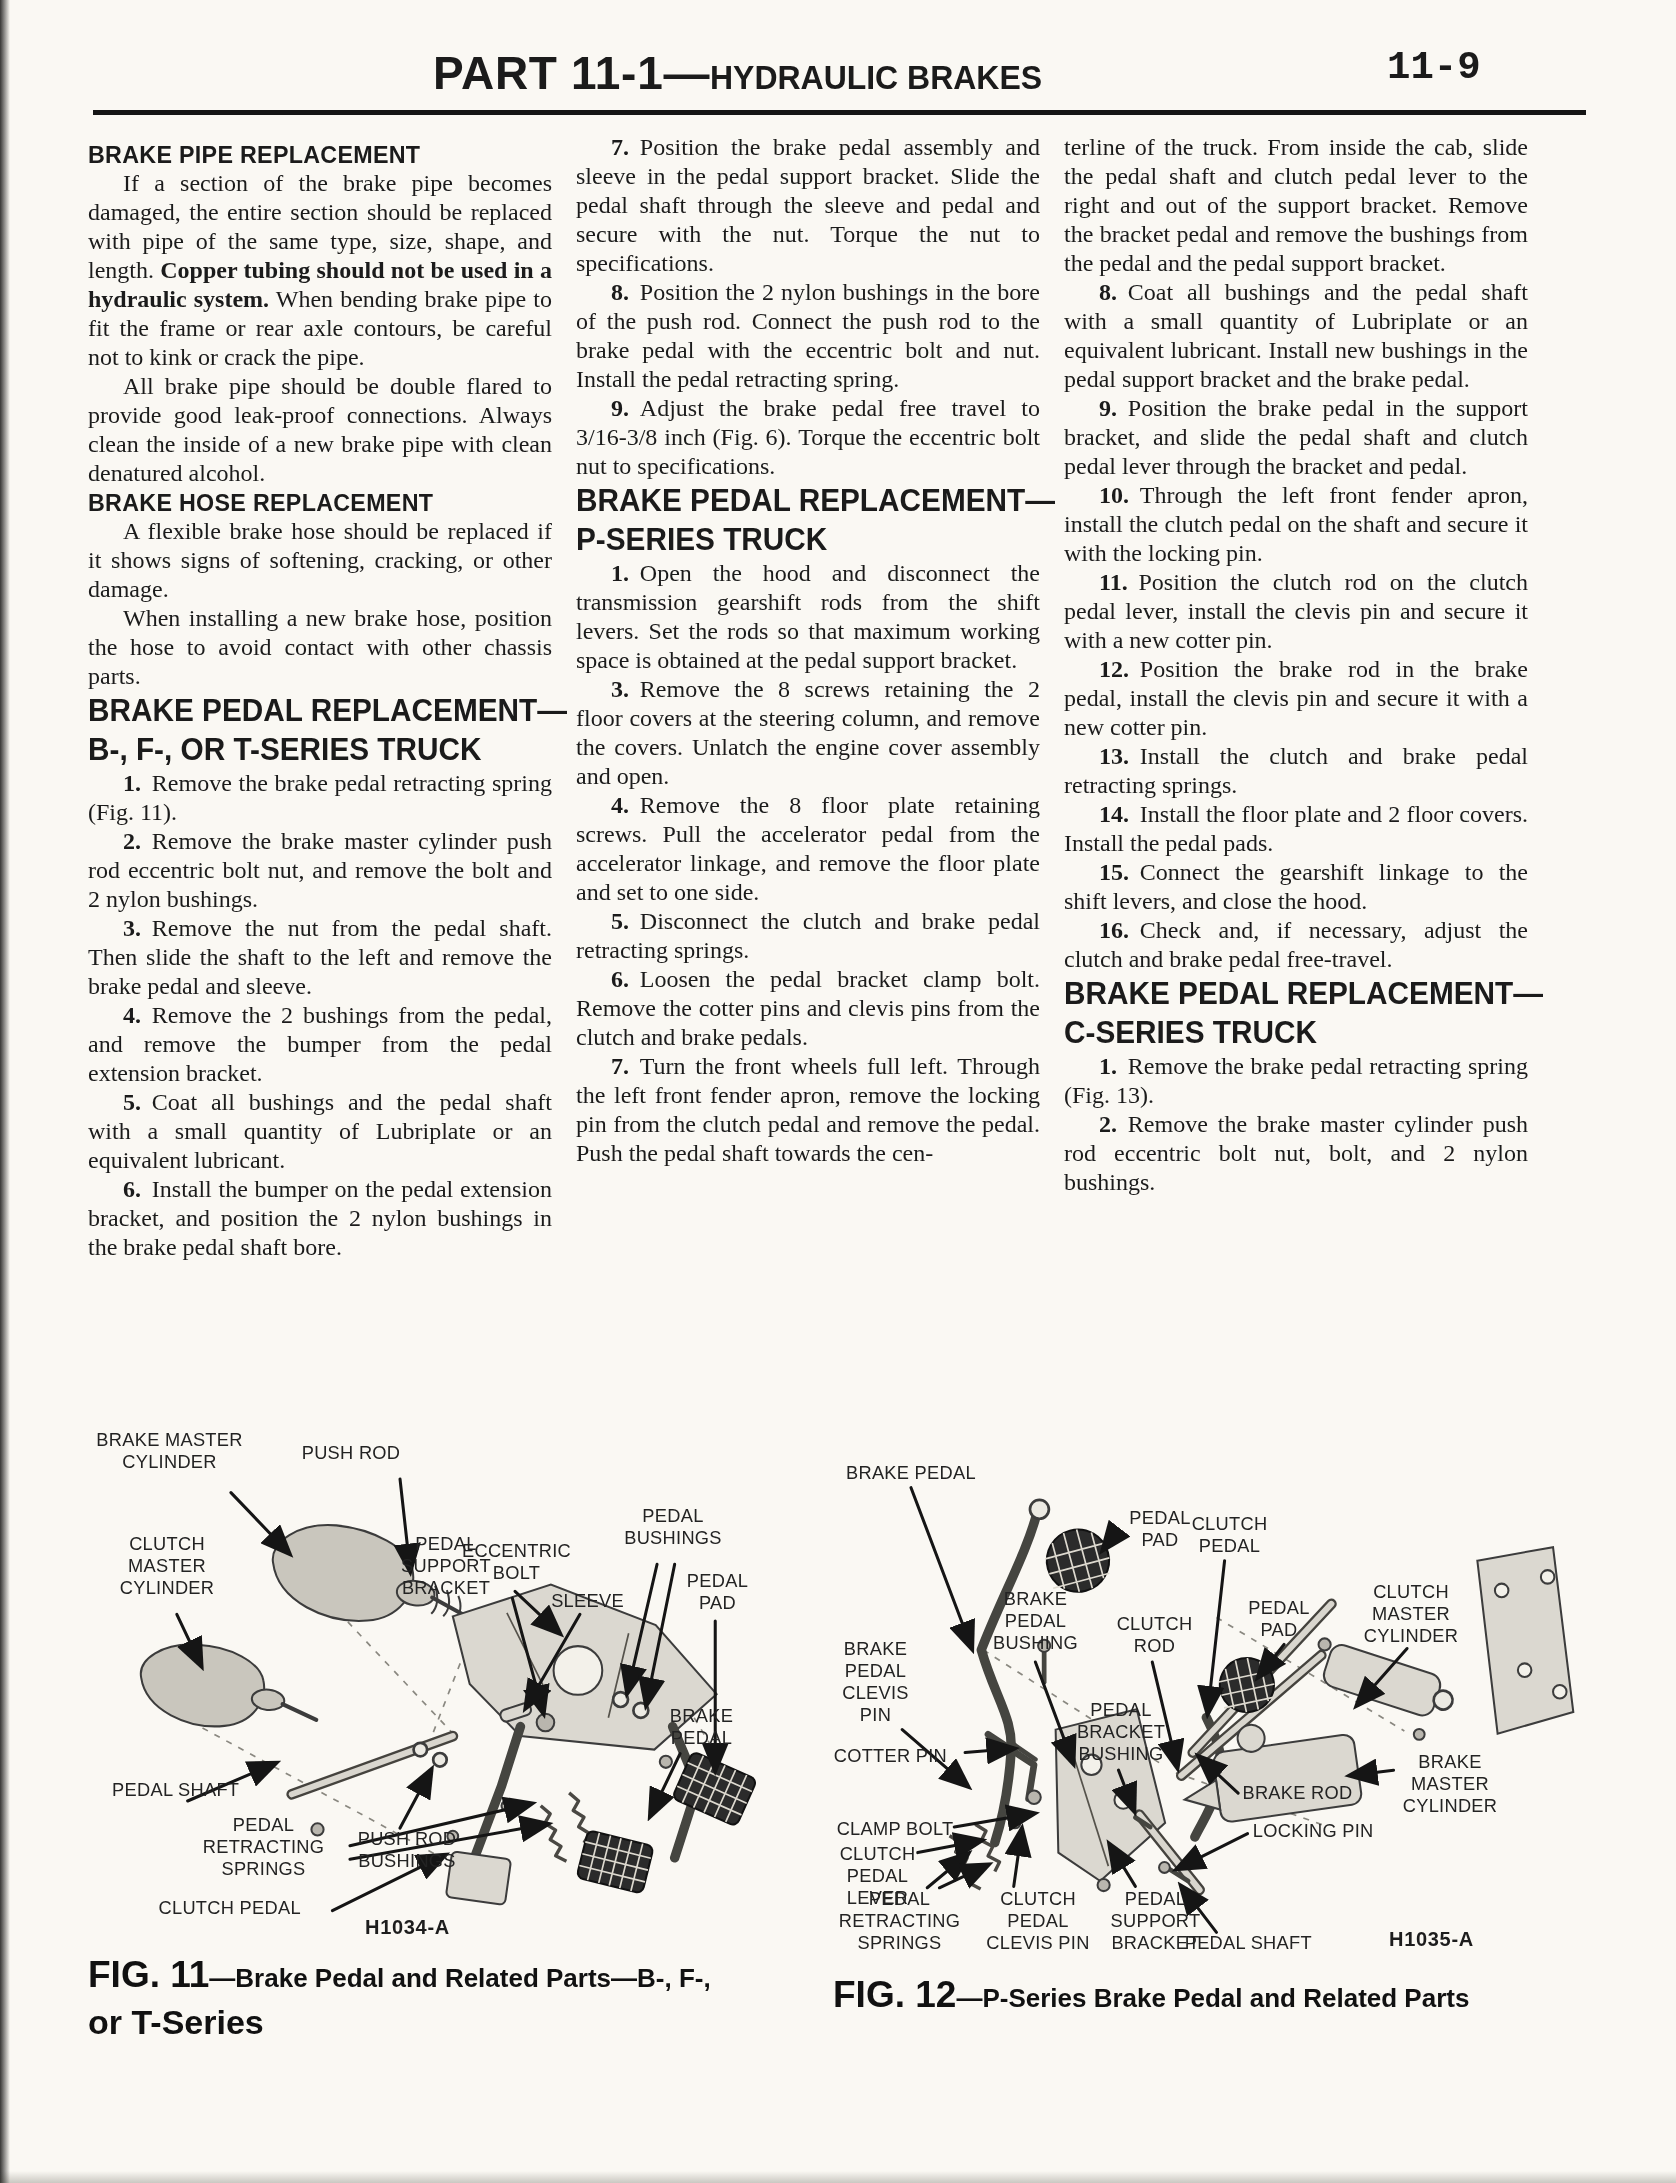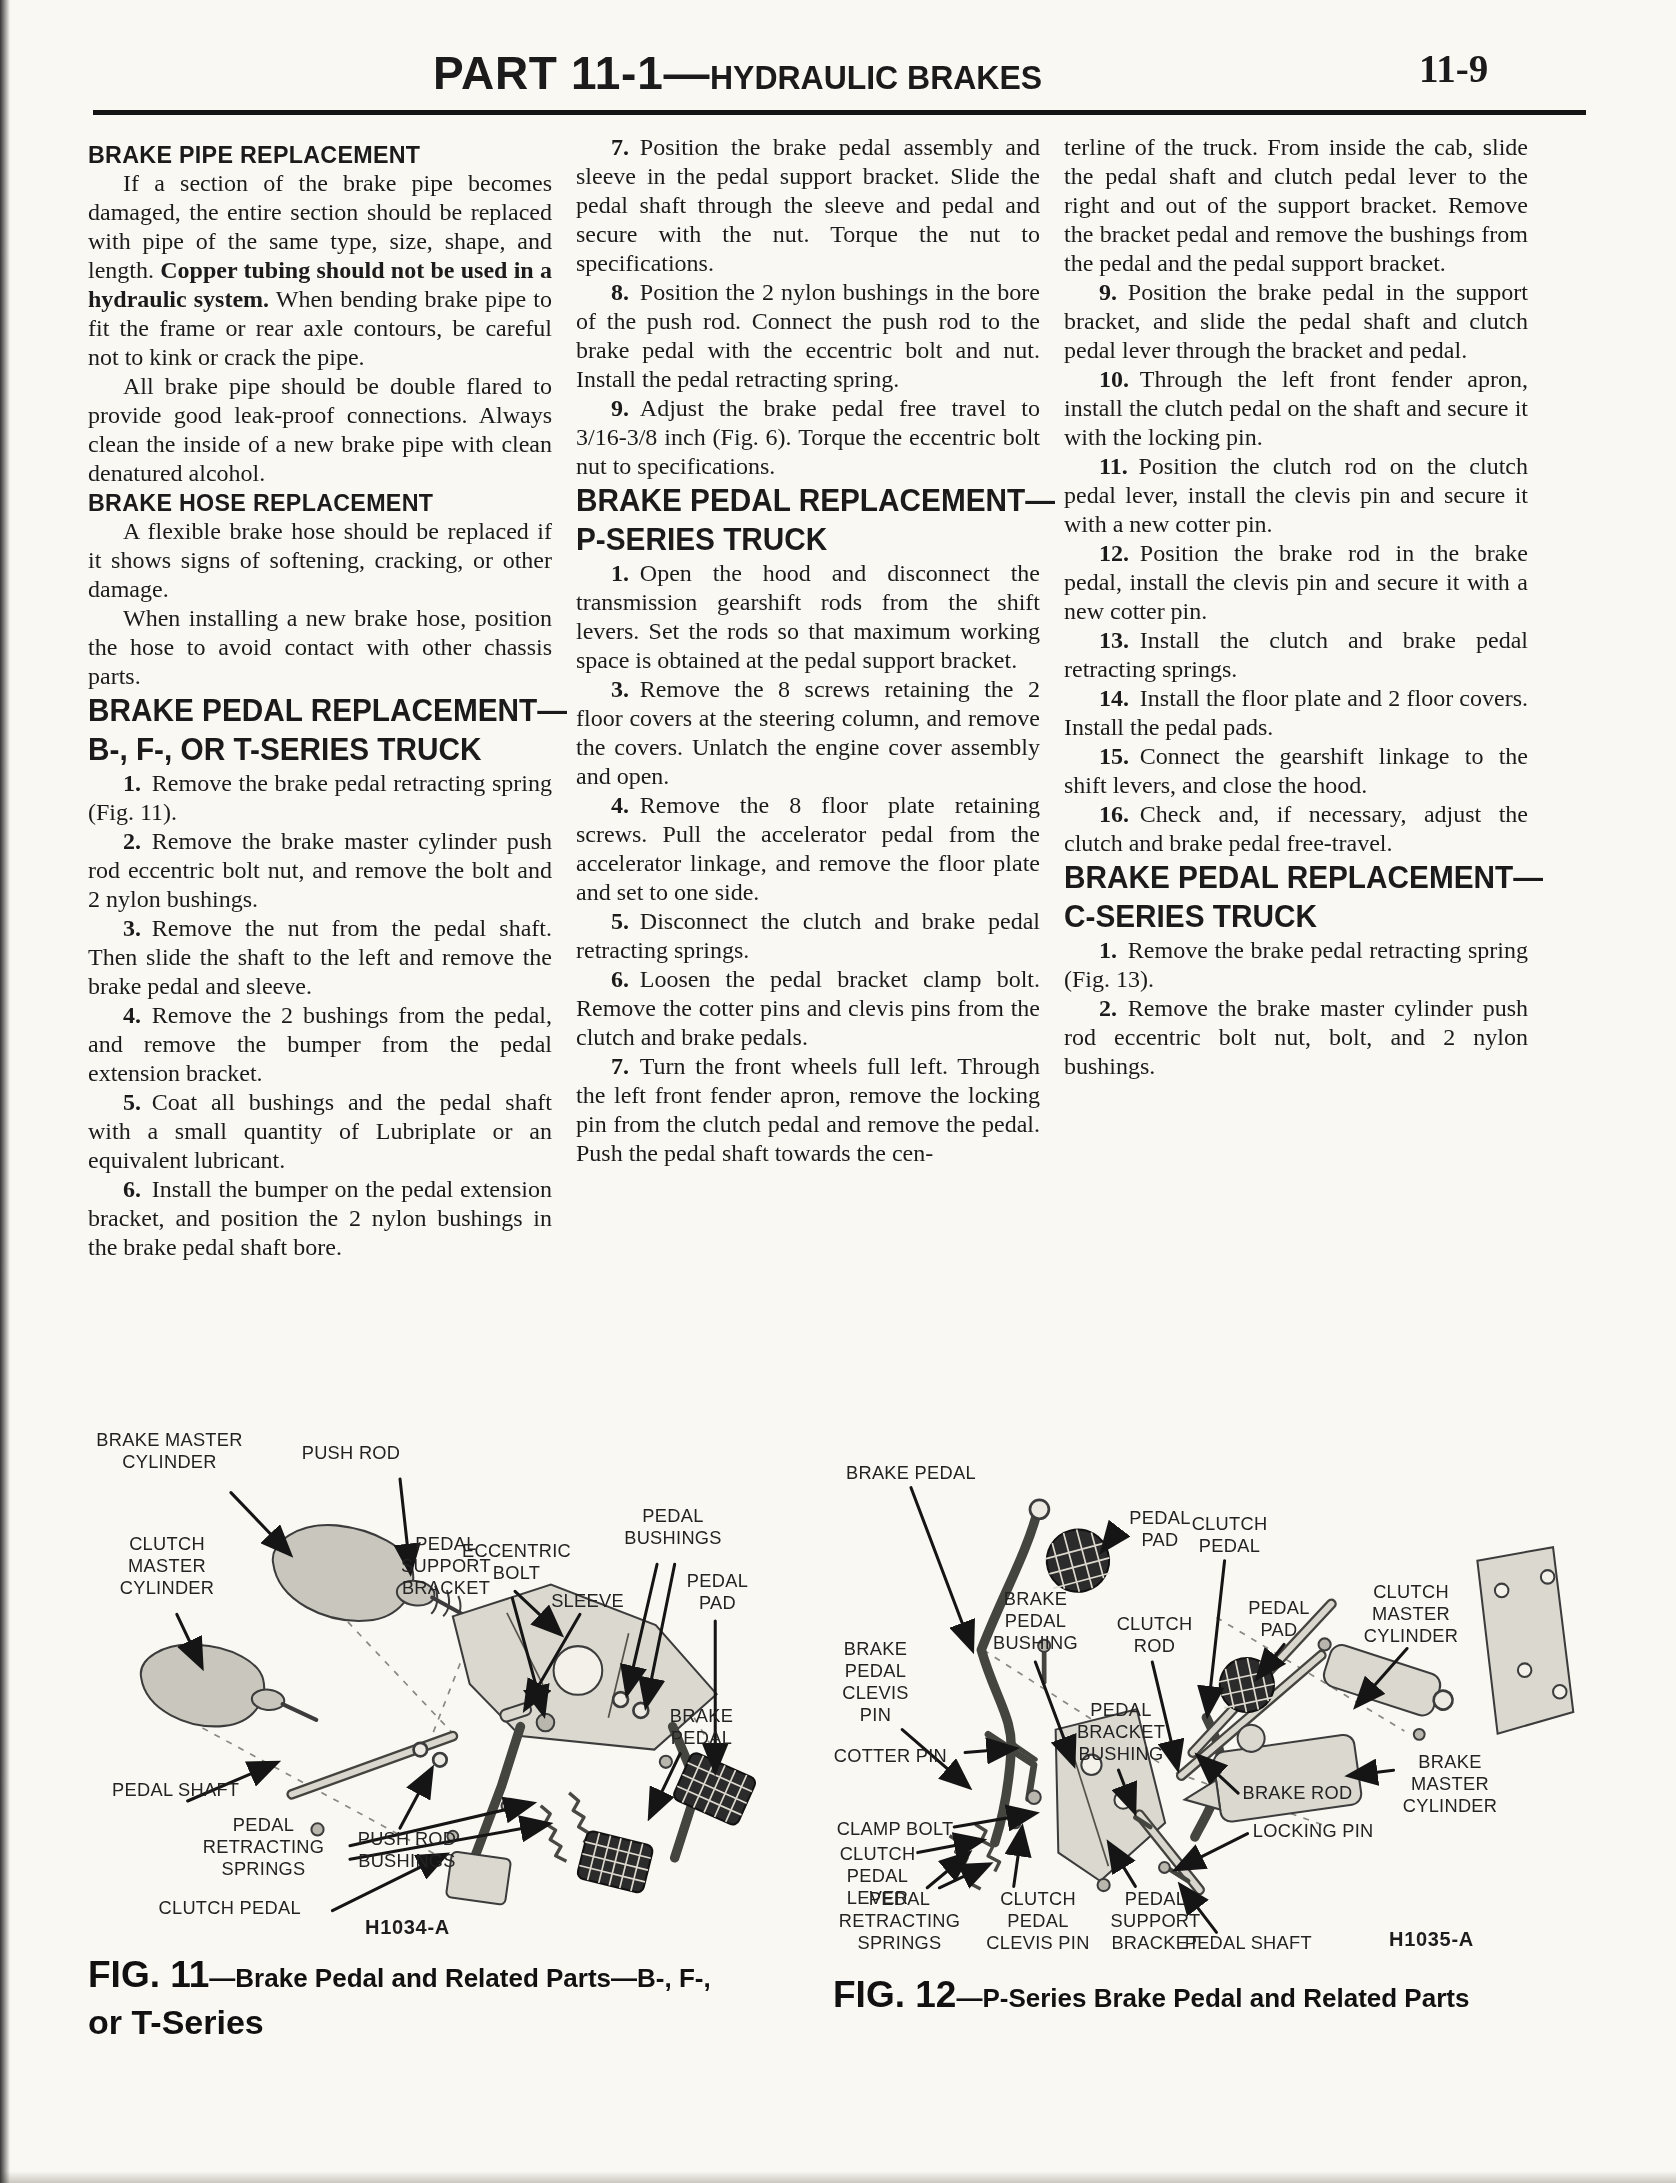--- a/index.html
+++ b/index.html
@@ -13,21 +13,21 @@
   .scan-bottom{position:absolute;left:0;bottom:0;width:100%;height:12px;
     background:linear-gradient(0deg,rgba(60,55,45,.25),rgba(60,55,45,0));}
 
   
   .hdr{position:absolute;top:41px;left:0;width:100%;height:61px;}
   .hdr-center{position:absolute;left:433px;top:5.4px;white-space:nowrap;
     font-family:"Liberation Sans",sans-serif;font-weight:bold;}
   .hdr-part{font-size:46px;letter-spacing:0.7px;}
   .hdr-title{font-size:34px;letter-spacing:0px;transform:scaleX(.94);display:inline-block;transform-origin:left;}
   .hdr-page{position:absolute;left:1387px;top:5.4px;
-    font-family:Liberation Serif, serif;font-weight:bold;font-size:39px;margin-left:32px;}
+    font-family:Liberation Mono, monospace;font-weight:bold;font-size:39px;}
   .rule{position:absolute;left:93px;top:110px;width:1493px;height:4.7px;background:#151515;}
 
   
   .col{position:absolute;top:133px;width:464px;font-size:24px;line-height:29px;
     text-align:justify;}
   #col1{left:88px;} #col2{left:576px;} #col3{left:1064px;}
   .col p{margin:0;}
   .para{text-indent:35px;}
   .step{text-indent:35px;}
   .step .n{margin-right:10.8px;}
@@ -114,20 +114,21 @@
     <p class="step"><b class="n">1.</b><span>Open the hood and disconnect the transmission gearshift rods from the shift levers. Set the rods so that maximum working space is obtained at the pedal support bracket.</span></p>
     <p class="step"><b class="n">3.</b><span>Remove the 8 screws retaining the 2 floor covers at the steering column, and remove the covers. Unlatch the engine cover assembly and open.</span></p>
     <p class="step"><b class="n">4.</b><span>Remove the 8 floor plate retaining screws. Pull the accelerator pedal from the accelerator linkage, and remove the floor plate and set to one side.</span></p>
     <p class="step"><b class="n">5.</b><span>Disconnect the clutch and brake pedal retracting springs.</span></p>
     <p class="step"><b class="n">6.</b><span>Loosen the pedal bracket clamp bolt. Remove the cotter pins and clevis pins from the clutch and brake pedals.</span></p>
     <p class="step"><b class="n">7.</b><span>Turn the front wheels full left. Through the left front fender apron, remove the locking pin from the clutch pedal and remove the pedal. Push the pedal shaft towards the cen-</span></p>
   </div>
 
   <div class="col" id="col3">
     <p>terline of the truck. From inside the cab, slide the pedal shaft and clutch pedal lever to the right and out of the support bracket. Remove the bracket pedal and remove the bushings from the pedal and the pedal support bracket.</p>
+    <p class="step"><b class="n">8.</b><span>Coat all bushings and the pedal shaft with a small quantity of Lubriplate or an equivalent lubricant. Install new bushings in the pedal support bracket and the brake pedal.</span></p>
     <p class="step"><b class="n">9.</b><span>Position the brake pedal in the support bracket, and slide the pedal shaft and clutch pedal lever through the bracket and pedal.</span></p>
     <p class="step"><b class="n">10.</b><span>Through the left front fender apron, install the clutch pedal on the shaft and secure it with the locking pin.</span></p>
     <p class="step"><b class="n">11.</b><span>Position the clutch rod on the clutch pedal lever, install the clevis pin and secure it with a new cotter pin.</span></p>
     <p class="step"><b class="n">12.</b><span>Position the brake rod in the brake pedal, install the clevis pin and secure it with a new cotter pin.</span></p>
     <p class="step"><b class="n">13.</b><span>Install the clutch and brake pedal retracting springs.</span></p>
     <p class="step"><b class="n">14.</b><span>Install the floor plate and 2 floor covers. Install the pedal pads.</span></p>
     <p class="step"><b class="n">15.</b><span>Connect the gearshift linkage to the shift levers, and close the hood.</span></p>
     <p class="step"><b class="n">16.</b><span>Check and, if necessary, adjust the clutch and brake pedal free-travel.</span></p>
     <p class="h-major"><span>BRAKE PEDAL REPLACEMENT—</span><br><span>C-SERIES TRUCK</span></p>
     <p class="step"><b class="n">1.</b><span>Remove the brake pedal retracting spring (Fig. 13).</span></p>

